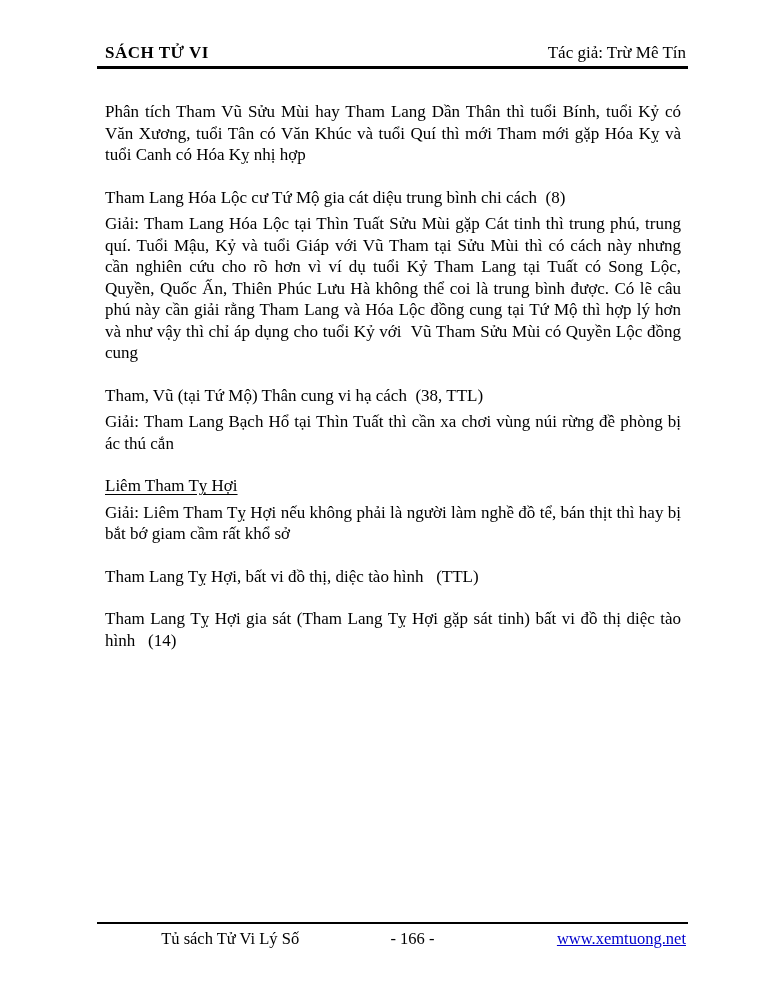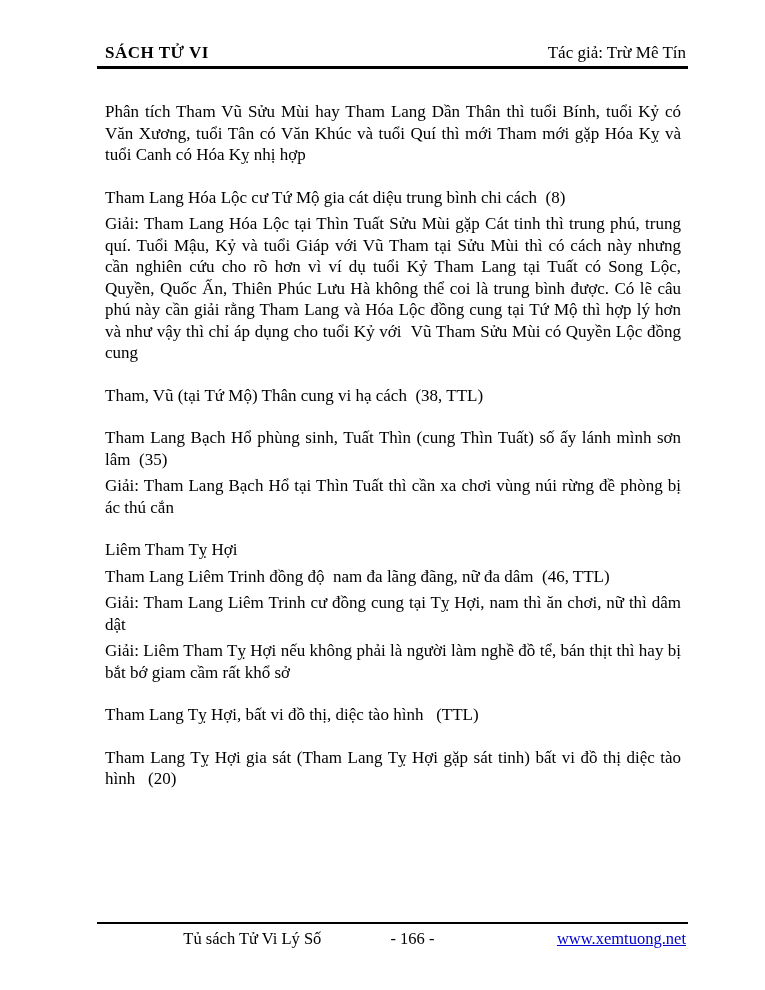--- a/index.html
+++ b/index.html
@@ -56,20 +56,21 @@
   }
   .para {
     margin: 0 4px 5px 0;
     text-align: justify;
     white-space: pre-wrap;
   }
   .gap-before {
     margin-top: 21px;
   }
   .heading-underline {
+    text-decoration: underline;
     text-underline-offset: 3px;
   }
 
   
   .footer {
     position: absolute;
     top: 922px;
     left: 97px;
     width: 591px;
   }
@@ -77,21 +78,21 @@
     height: 2px;
     background: #000000;
   }
   .footer-row {
     display: flex;
     align-items: baseline;
     padding: 5px 2px 0 8px;
     font-size: 16.5px;
     line-height: 20px;
   }
-  .footer-left  { flex: 1; text-align: right; margin-left: 34px; }
+  .footer-left  { flex: 1; text-align: center; margin-left: 34px; }
   .footer-center{ flex: 1; text-align: center; }
   .footer-right { flex: 1; text-align: right; }
   .footer-link {
     color: #0000cc;
     text-decoration: underline;
     cursor: pointer;
   }
 </style>
 </head>
 <body>
@@ -113,38 +114,33 @@
     <section>
       <p class="para gap-before">Tham Lang Hóa Lộc cư Tứ Mộ gia cát diệu trung bình chi cách  (8)</p>
       <p class="para">Giải: Tham Lang Hóa Lộc tại Thìn Tuất Sửu Mùi gặp Cát tinh thì trung phú, trung quí. Tuổi Mậu, Kỷ và tuổi Giáp với Vũ Tham tại Sửu Mùi thì có cách này nhưng cần nghiên cứu cho rõ hơn vì ví dụ tuổi Kỷ Tham Lang tại Tuất có Song Lộc, Quyền, Quốc Ấn, Thiên Phúc Lưu Hà không thể coi là trung bình được. Có lẽ câu phú này cần giải rằng Tham Lang và Hóa Lộc đồng cung tại Tứ Mộ thì hợp lý hơn và như vậy thì chỉ áp dụng cho tuổi Kỷ với  Vũ Tham Sửu Mùi có Quyền Lộc đồng cung</p>
     </section>
 
     <section>
       <p class="para gap-before">Tham, Vũ (tại Tứ Mộ) Thân cung vi hạ cách  (38, TTL)</p>
     </section>
 
     <section>
-      <p class="para gap-before">Tham Lang Bạch Hổ phùng sinh, Tuất Thìn (cung Thìn Tuất) số ấy lánh mình sơn lâm  (35)</p>
       <p class="para">Giải: Tham Lang Bạch Hổ tại Thìn Tuất thì cần xa chơi vùng núi rừng đề phòng bị ác thú cắn</p>
     </section>
 
     <p class="para gap-before heading-underline">Liêm Tham Tỵ Hợi</p>
 
-    <section>
-      <p class="para">Tham Lang Liêm Trinh đồng độ  nam đa lãng đãng, nữ đa dâm  (46, TTL)</p>
-      <p class="para">Giải: Tham Lang Liêm Trinh cư đồng cung tại Tỵ Hợi, nam thì ăn chơi, nữ thì dâm dật</p>
-    </section>
 
     <section>
       <p class="para">Giải: Liêm Tham Tỵ Hợi nếu không phải là người làm nghề đồ tể, bán thịt thì hay bị bắt bớ giam cầm rất khổ sở</p>
       <p class="para gap-before">Tham Lang Tỵ Hợi, bất vi đồ thị, diệc tào hình   (TTL)</p>
     </section>
 
     <section>
-      <p class="para gap-before">Tham Lang Tỵ Hợi gia sát (Tham Lang Tỵ Hợi gặp sát tinh) bất vi đồ thị diệc tào hình   (20)</p>
+      <p class="para gap-before">Tham Lang Tỵ Hợi gia sát (Tham Lang Tỵ Hợi gặp sát tinh) bất vi đồ thị diệc tào hình   (14)</p>
     </section>
 
   </div>
 
   <div class="footer">
     <div class="footer-rule"></div>
     <div class="footer-row">
       <span class="footer-left">Tủ sách Tử Vi Lý Số</span>
       <span class="footer-center">- 166 -</span>
       <span class="footer-right"><a class="footer-link">www.xemtuong.net</a></span>

